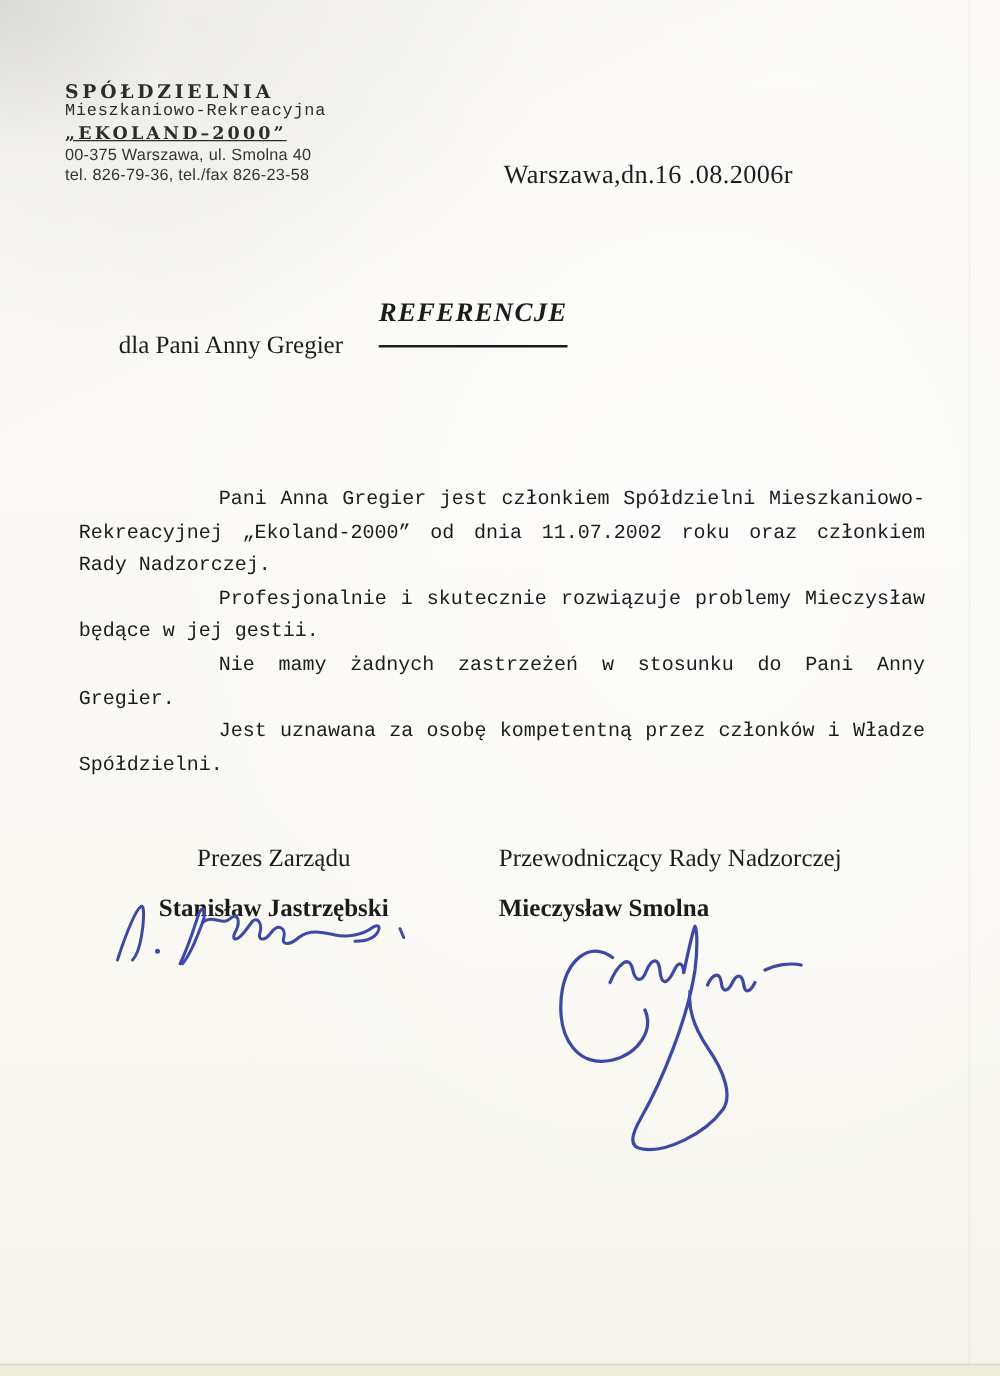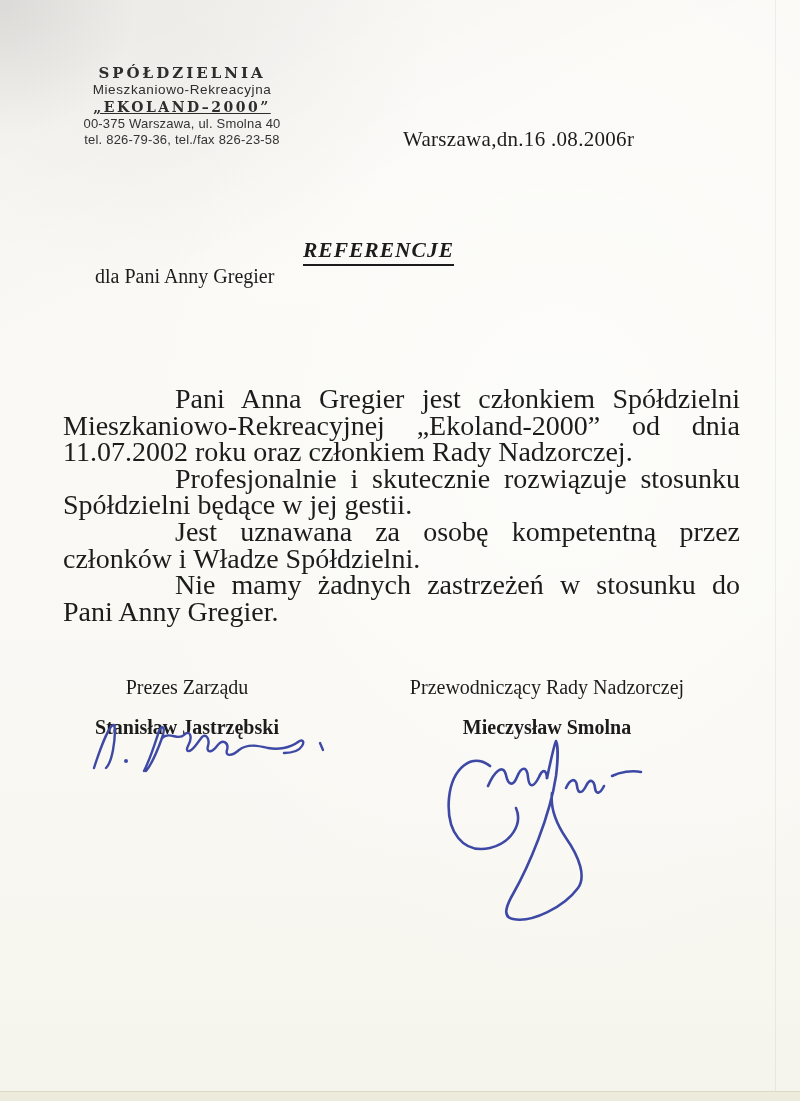--- a/index.html
+++ b/index.html
@@ -26,58 +26,59 @@
     background:rgba(120,120,110,0.10);
   }
   .edge-bottom{
     position:absolute;left:0;bottom:0;width:100%;height:9px;
     background:#edebdc;border-top:1px solid rgba(120,115,90,0.15);
   }
 
   
   .letterhead{
     position:absolute;left:52px;top:64px;width:260px;
-    text-align:center;color:#2d2d2d;line-height:1.22;
+    color:#2d2d2d;line-height:1.22;
   }
   .lh-1{font-family:"DejaVu Serif", serif;font-weight:bold;font-size:15px;letter-spacing:3px;}
-  .lh-2{font-family:Liberation Sans, sans-serif;font-size:13.5px;letter-spacing:0.6px;}
+  .lh-2{font-family:Liberation Mono, monospace;font-size:13.5px;letter-spacing:0.6px;}
   .lh-3{font-family:"DejaVu Serif", serif;font-weight:bold;font-size:14px;letter-spacing:2.5px;text-decoration:underline;}
   .lh-4,.lh-5{font-family:"Liberation Sans", sans-serif;font-size:13px;letter-spacing:0.2px;color:#333;}
 
   .dateline{
     position:absolute;left:403px;top:127px;
     font-size:21px;letter-spacing:0.3px;text-align:center;
   }
 
   .doc-title{
     position:absolute;left:303px;top:238px;
     font-size:21.5px;font-weight:bold;font-style:italic;
     letter-spacing:1px;
     border-bottom:2.5px solid #1c1c1c;
-    padding-bottom:1px;
+    padding-bottom:13px;
   }
 
   .salutation{
     position:absolute;left:95px;top:265px;
     font-size:20px;
   }
 
   .body-text{
     position:absolute;left:63px;top:386px;width:677px;
-    font-size:28px;line-height:26.6px;
+    font-size:16px;line-height:26.6px;
     text-align:justify;
+    font-family:Liberation Mono, monospace;
   }
   .body-text p{margin:0;text-indent:112px;}
 
   .sig-row{
-    position:absolute;left:47px;top:676px;width:680px;
+    position:absolute;left:79px;top:676px;width:680px;
     display:flex;
   }
   .sig-left{width:280px;text-align:center;}
-  .sig-right{width:360px;margin-left:40px;text-align:center;}
+  .sig-right{width:360px;margin-left:40px;text-align:left;}
   .sig-role{font-size:20px;}
   .sig-name{font-size:20px;font-weight:bold;margin-top:17px;}
 
   .sig-svg-left{position:absolute;left:88px;top:716px;}
   .sig-svg-right{position:absolute;left:428px;top:736px;}
   .sig-stroke{fill:none;stroke:#3d49a5;stroke-linecap:round;stroke-linejoin:round;}
 </style>
 </head>
 <body>
 
@@ -95,23 +96,23 @@
   </div>
 
   <div class="dateline">Warszawa,dn.16 .08.2006r</div>
 
   <div class="doc-title">REFERENCJE</div>
 
   <div class="salutation">dla Pani Anny Gregier</div>
 
   <div class="body-text">
     <p>Pani Anna Gregier jest członkiem Spółdzielni Mieszkaniowo-Rekreacyjnej „Ekoland-2000” od dnia 11.07.2002 roku oraz członkiem Rady Nadzorczej.</p>
-    <p>Profesjonalnie i skutecznie rozwiązuje stosunku Spółdzielni będące w jej gestii.</p>
+    <p>Profesjonalnie i skutecznie rozwiązuje problemy Mieczysław będące w jej gestii.</p>
+    <p>Nie mamy żadnych zastrzeżeń w stosunku do Pani Anny Gregier.</p>
     <p>Jest uznawana za osobę kompetentną przez członków i Władze Spółdzielni.</p>
-    <p>Nie mamy żadnych zastrzeżeń w stosunku do Pani Anny Gregier.</p>
   </div>
 
   <div class="sig-row">
     <div class="sig-left">
       <div class="sig-role">Prezes Zarządu</div>
       <div class="sig-name">Stanisław Jastrzębski</div>
     </div>
     <div class="sig-right">
       <div class="sig-role">Przewodniczący Rady Nadzorczej</div>
       <div class="sig-name">Mieczysław Smolna</div>

